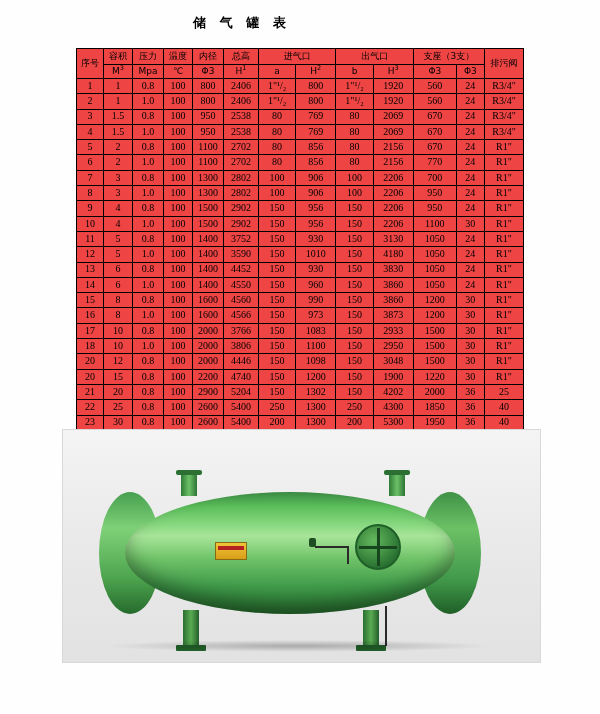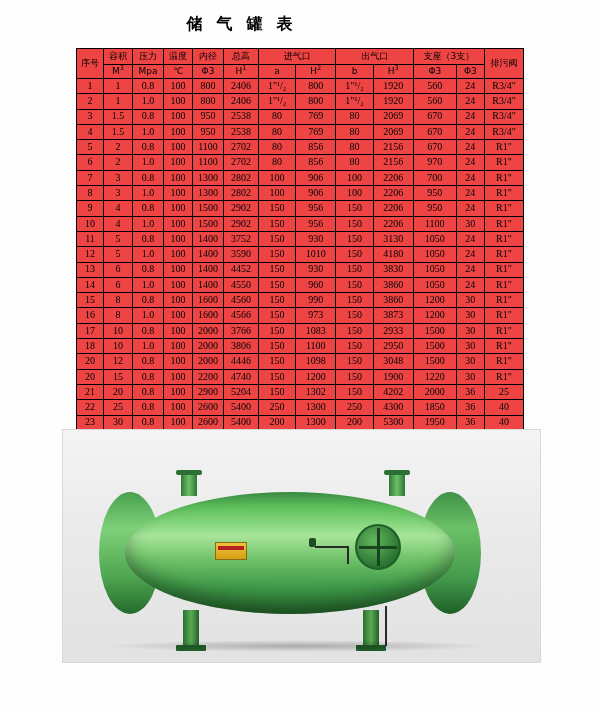--- a/index.html
+++ b/index.html
@@ -19,23 +19,23 @@
     left: 0; top: 0;
     width: 600px; height: 714px;
     background: #fefefe;
   }
   .title {
     position: absolute;
     top: 14px;
     left: 0;
     width: 484px;
     text-align: center;
-    font-family: Liberation Serif, serif;
+    font-family: Liberation Sans, sans-serif;
     font-weight: bold;
-    font-size: 16px;
+    font-size: 13px;
     letter-spacing: 5px;
     color: #000;
   }
   table.spec {
     position: absolute;
     left: 76px;
     top: 48px;
     width: 448px;
     border-collapse: collapse;
     font-size: 9px;
@@ -317,21 +317,21 @@
           <td>6</td>
           <td>2</td>
           <td>1.0</td>
           <td>100</td>
           <td>1100</td>
           <td>2702</td>
           <td>80</td>
           <td>856</td>
           <td>80</td>
           <td>2156</td>
-          <td>970</td>
+          <td>770</td>
           <td>24</td>
           <td>R1"</td>
         </tr>
         <tr>
           <td>7</td>
           <td>3</td>
           <td>0.8</td>
           <td>100</td>
           <td>1300</td>
           <td>2802</td>

